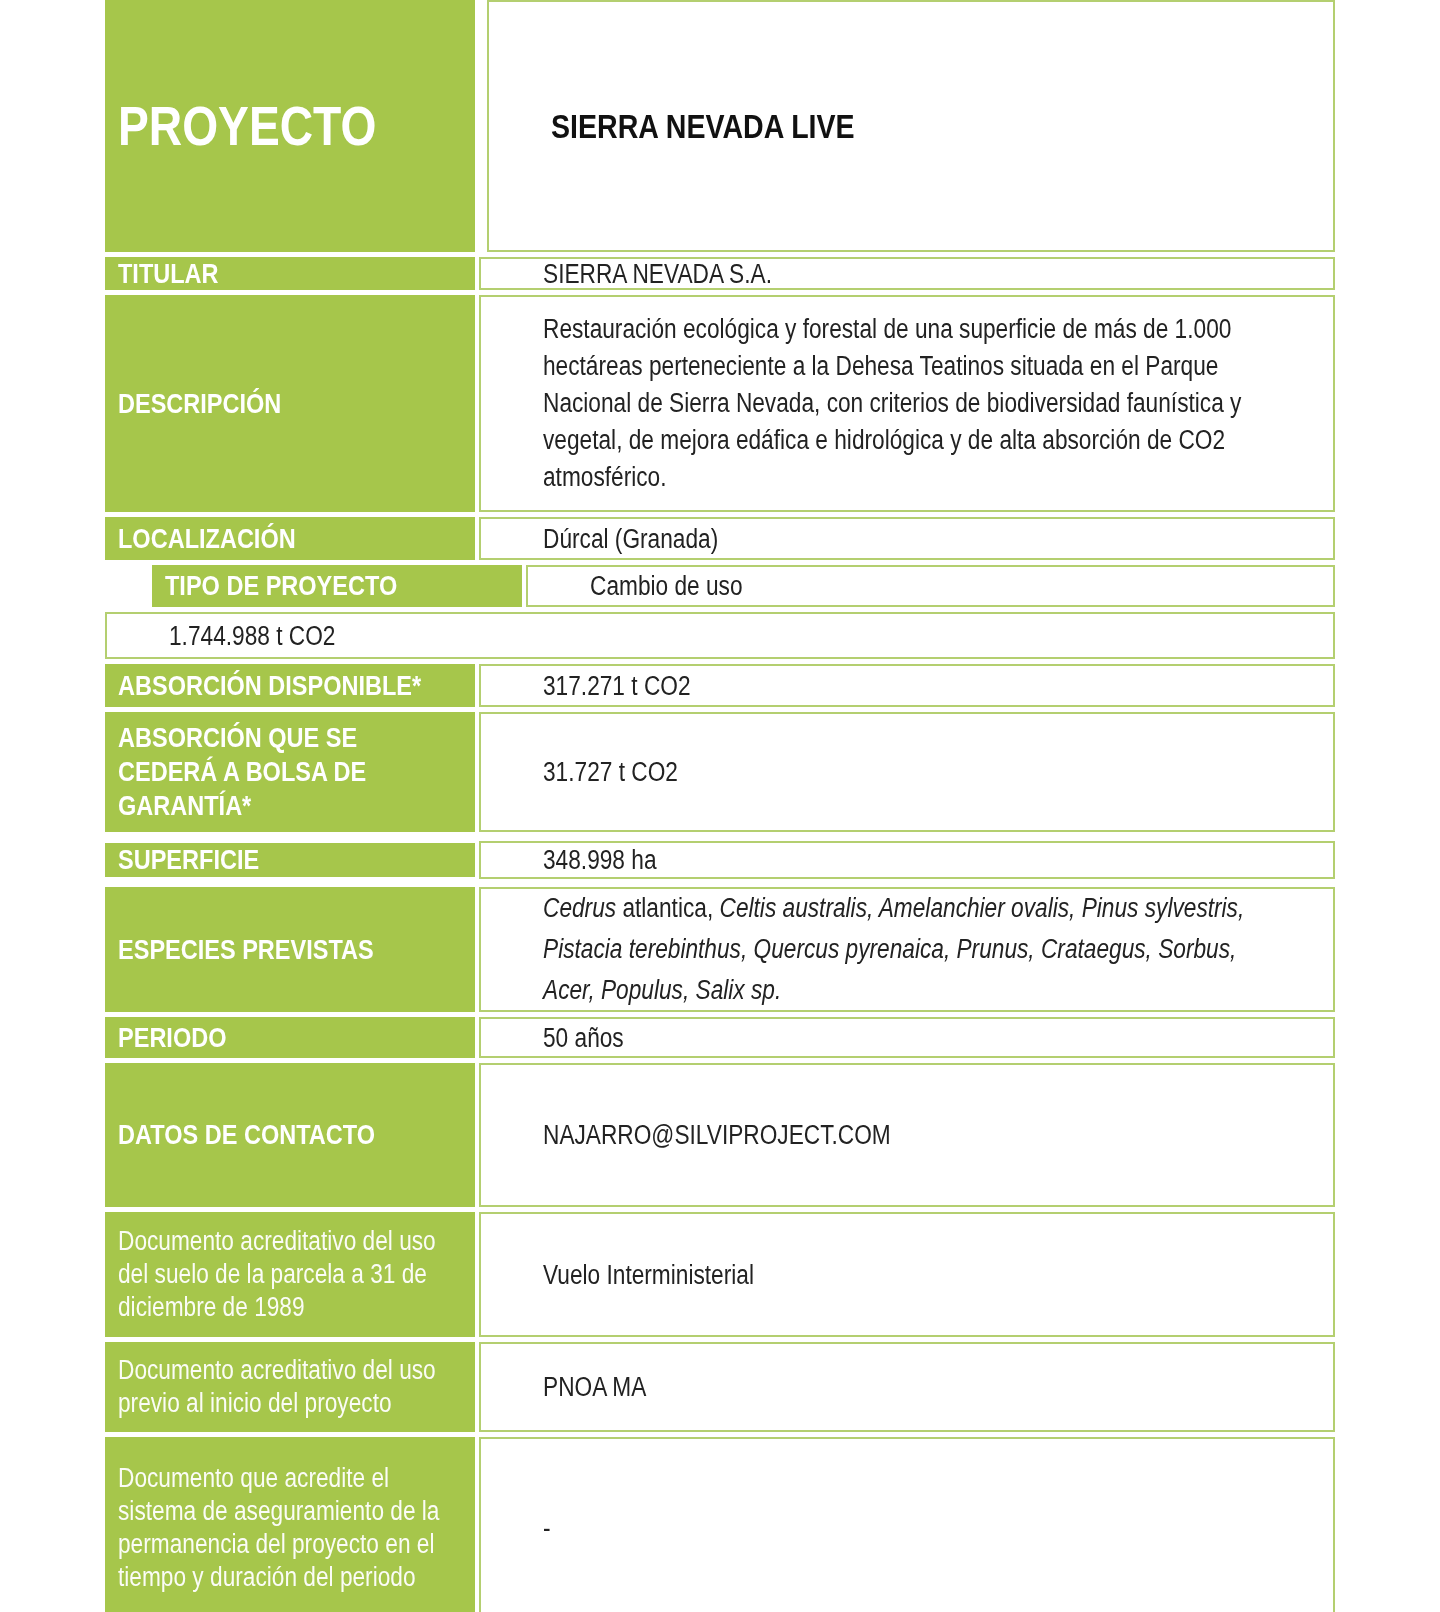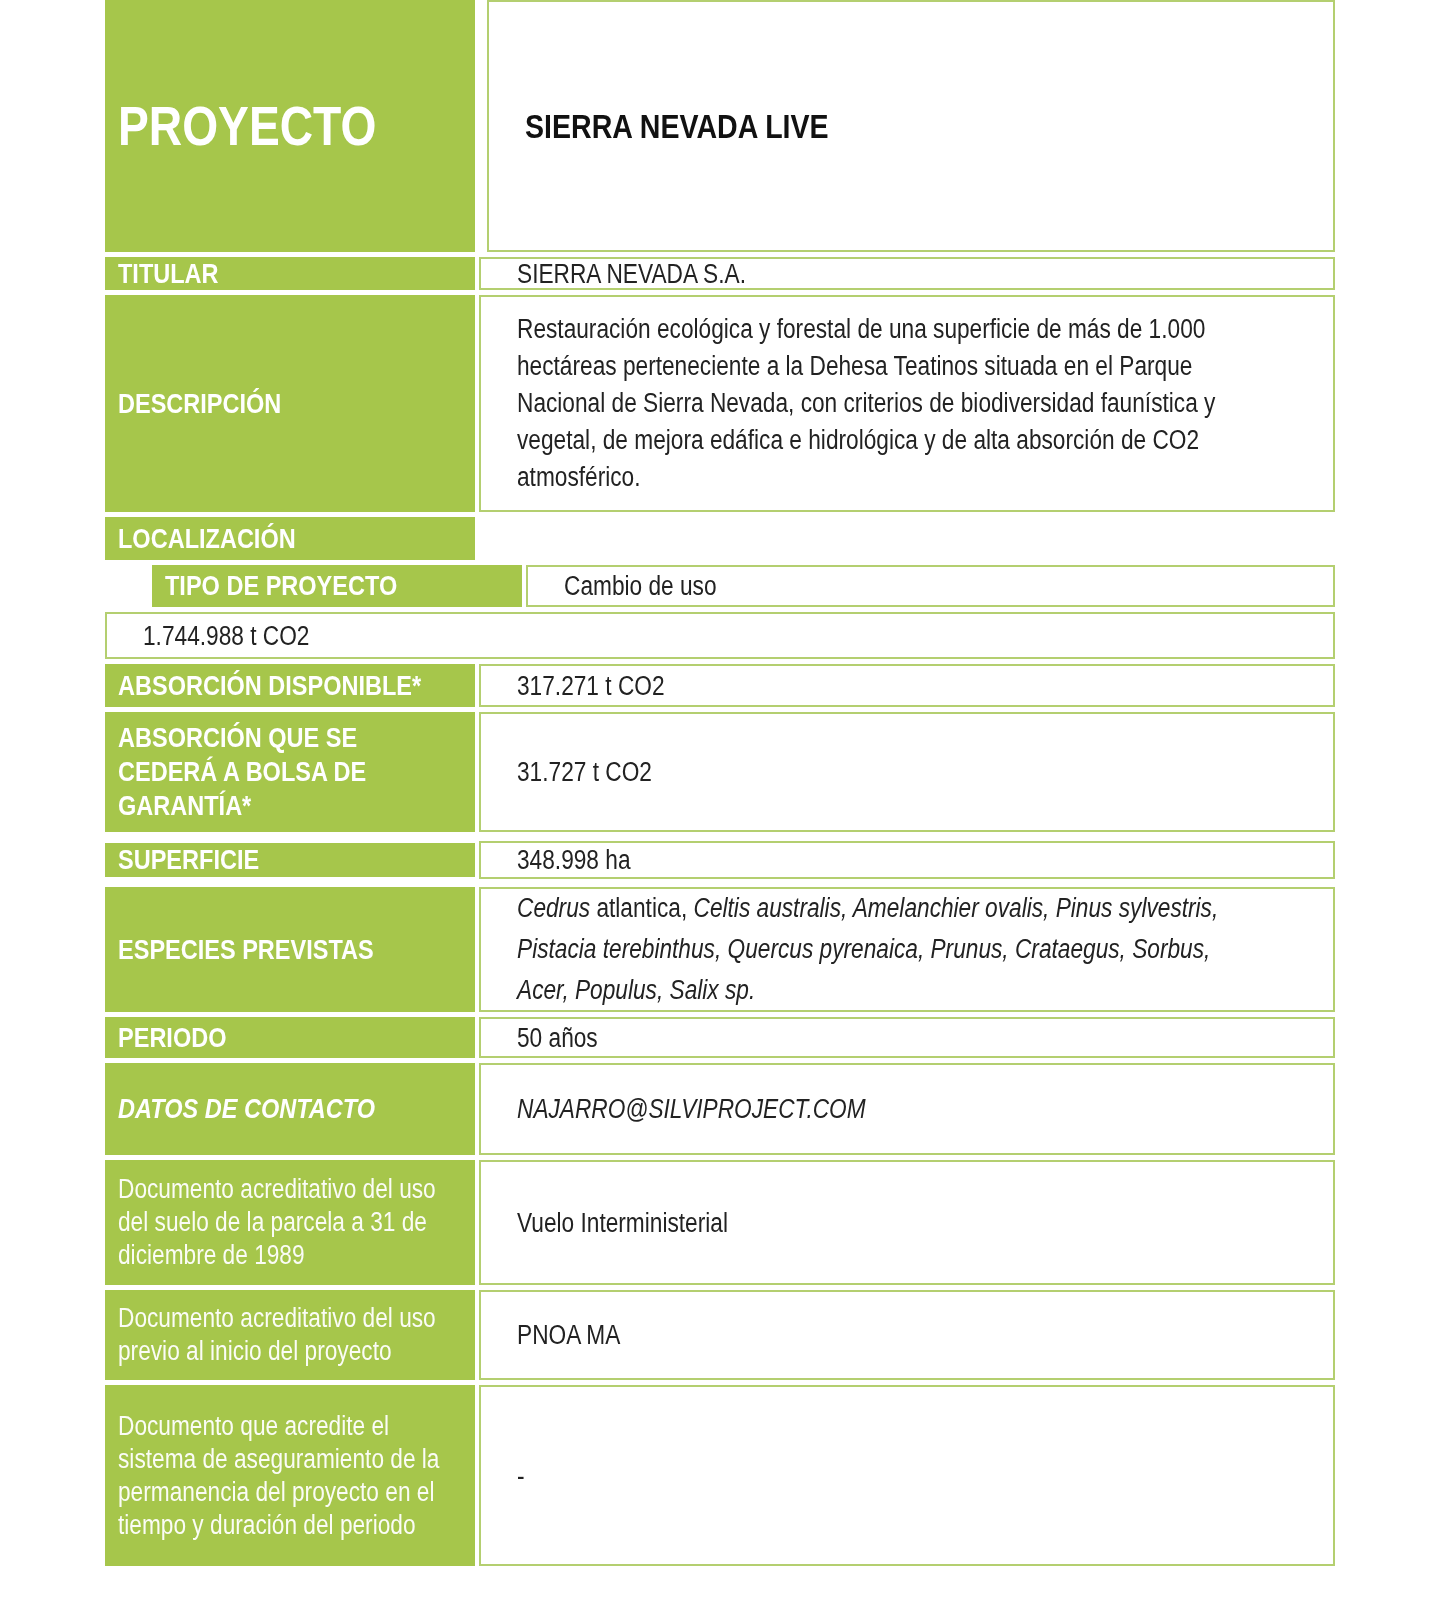--- a/index.html
+++ b/index.html
@@ -31,21 +31,21 @@
     padding-left: 13px;
     box-sizing: border-box;
   }
   .rcell {
     flex: 1;
     background: #ffffff;
     border: 2px solid #b4cf70;
     box-sizing: border-box;
     display: flex;
     align-items: center;
-    padding-left: 36px;
+    padding-left: 62px;
     overflow: hidden;
   }
   
   .cond {
     display: inline-block;
     transform: scaleX(0.84);
     transform-origin: 0 50%;
     white-space: pre;
   }
   .title {
@@ -84,21 +84,21 @@
   .r2  { height: 33px;  }
   .r3  { height: 217px; }
   .r4  { height: 43px;  }
   .r5  { height: 42px; margin-left: 47px;  }
   .r6  { height: 47px;  }
   .r7  { height: 43px;  }
   .r8  { height: 120px; }
   .r9  { height: 45px; align-items: center;  }
   .r10 { height: 125px; }
   .r11 { height: 41px;  }
-  .r12 { height: 92px; font-style: italic; }
+  .r12 { height: 144px; }
   .r13 { height: 125px; }
   .r14 { height: 90px;  }
   .r15 { height: 181px; border-radius: 17px; }
 </style>
 </head>
 <body>
 
 <div class="doc">
 
   <div class="trow r1">
@@ -129,20 +129,23 @@
 Nacional de Sierra Nevada, con criterios de biodiversidad faunística y
 vegetal, de mejora edáfica e hidrológica y de alta absorción de CO2
 atmosférico.</span>
     </div>
   </div>
 
   <div class="trow r4">
     <div class="lcell">
       <span class="cond lbl">LOCALIZACIÓN</span>
     </div>
+    <div class="rcell">
+      <span class="cond val">Dúrcal (Granada)</span>
+    </div>
   </div>
 
   <div class="trow r5">
     <div class="lcell">
       <span class="cond lbl">TIPO DE PROYECTO</span>
     </div>
     <div class="rcell">
       <span class="cond val">Cambio de uso</span>
     </div>
   </div>

